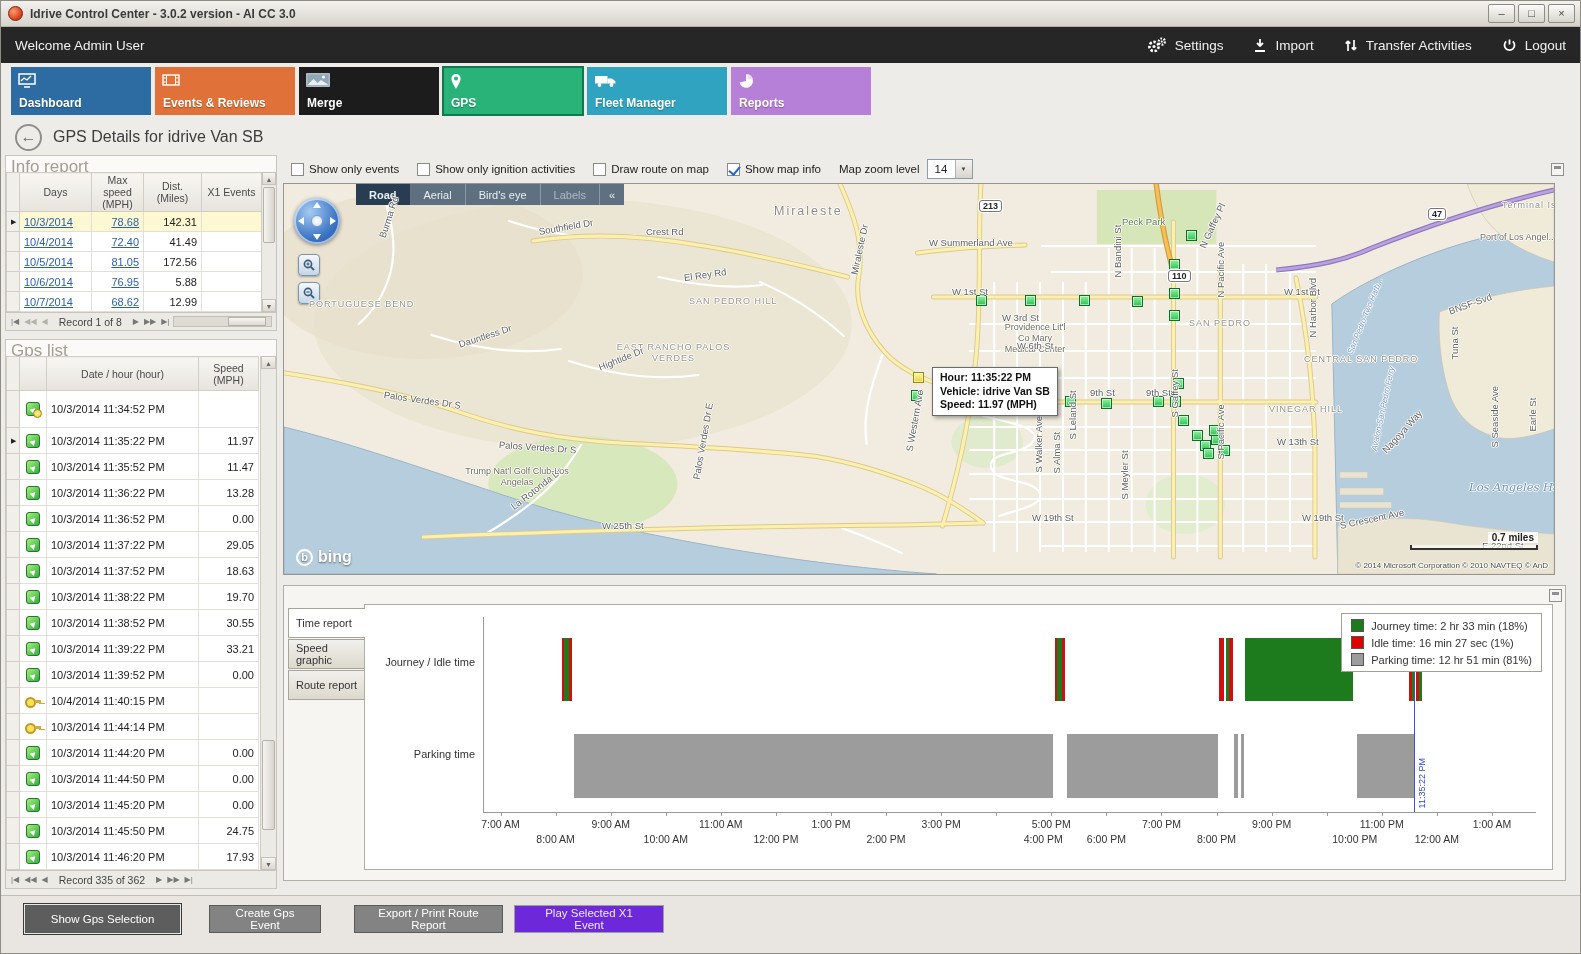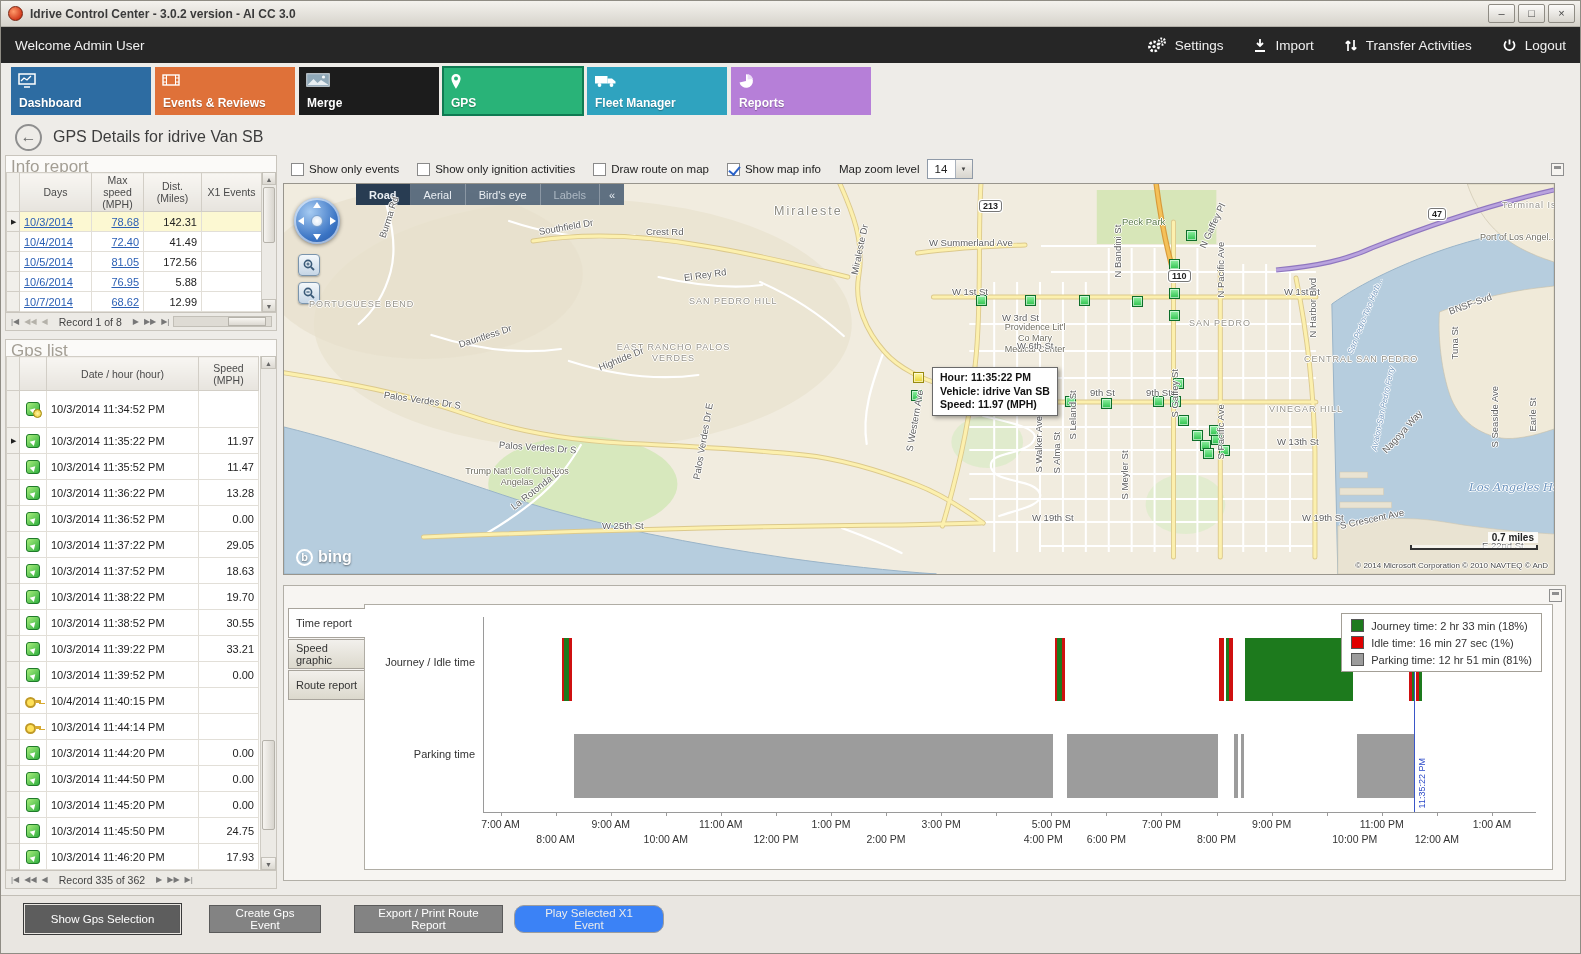--- a/index.html
+++ b/index.html
@@ -200,21 +200,21 @@
     padding:5px 9px; display:grid; gap:4px; font-size:11px; z-index:10; }
   .lg-row { display:flex; align-items:center; gap:7px; }
   .lg-sw { width:13px; height:13px; border:1px solid #555; flex:0 0 13px; }
 
   
   .bottom-bar { flex:0 0 58px; background:#e9e6e1; border-top:1px solid #c2beb6;
     display:flex; align-items:flex-start; padding:9px 0 0 24px; }
   .bbtn { height:28px; border:1px solid #5a5a5a; background:#838383; color:#fff; font-size:11.5px;
     padding:0 14px; cursor:pointer; font-family:"Liberation Sans", sans-serif; }
   .bbtn.primary { background:#5d5d5d; outline:1px solid #3a3a3a; outline-offset:1px; }
-  .bbtn.disabled { background:#3b82f6; border-color:#9d9d9d; color:#ececec; cursor:default;border-radius:10px; }
+  .bbtn.disabled { background:#6d28d9; border-color:#9d9d9d; color:#ececec; cursor:default; }
 </style>
 </head>
 <body>
 
 <div class="app">
 
   <div class="titlebar">
     <div class="tb-icon"></div>
     <div class="tb-title">Idrive Control Center - 3.0.2 version - AI CC 3.0</div>
     <div class="tb-btns">

